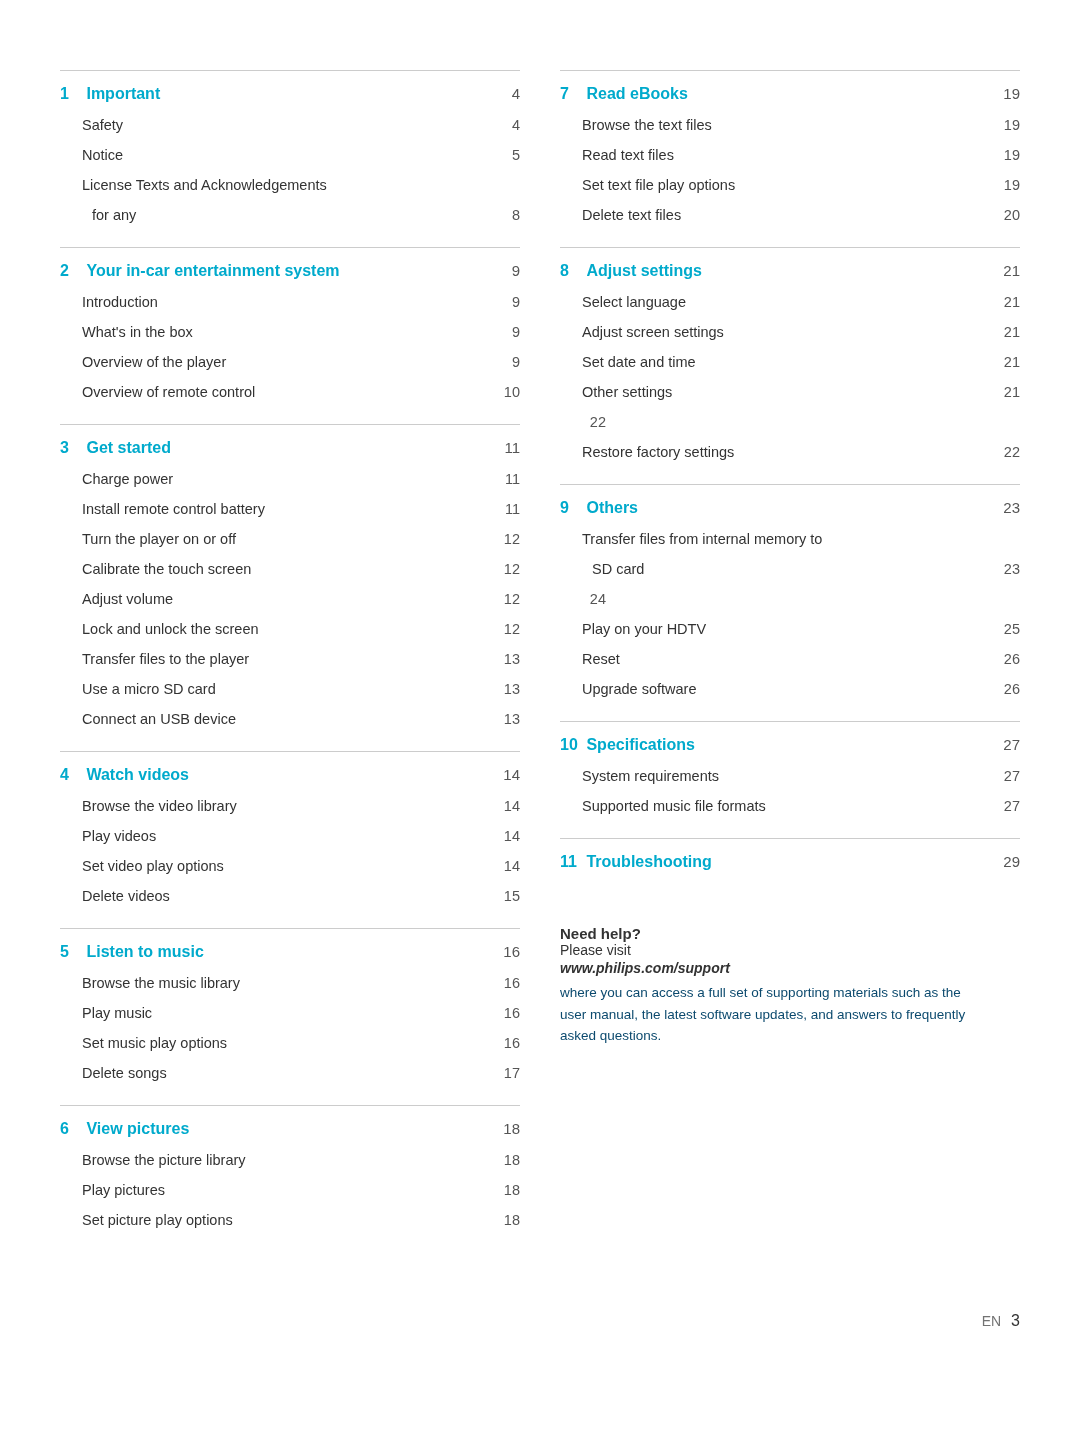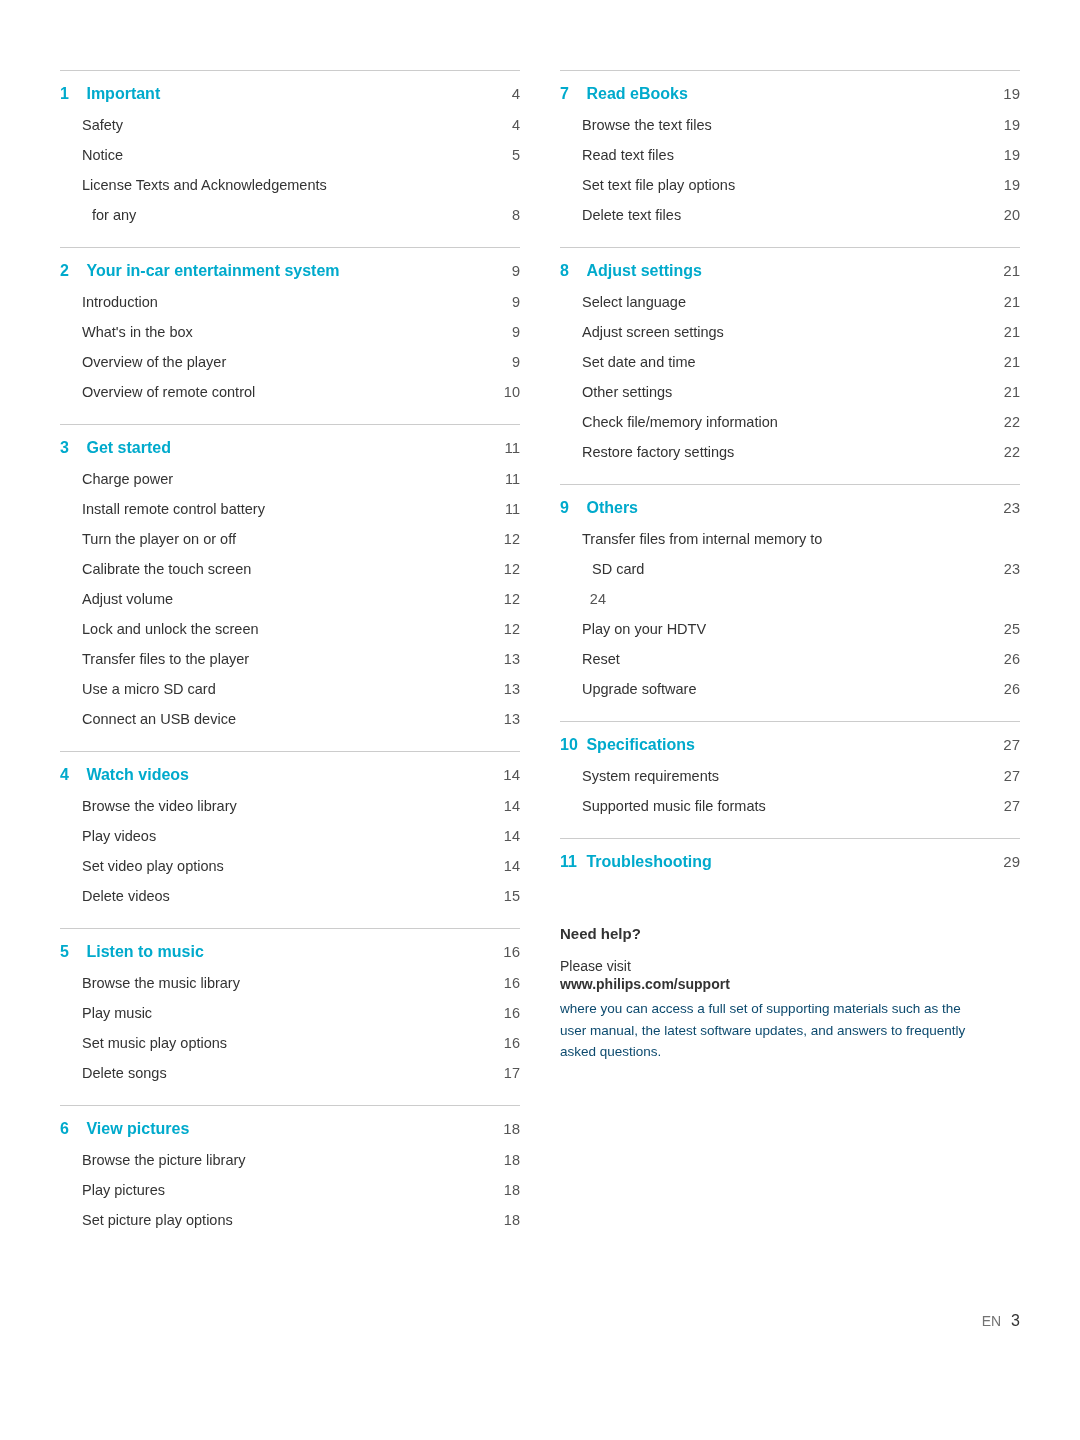--- a/index.html
+++ b/index.html
@@ -77,30 +77,31 @@
     .sub-item-indent {
       padding-left: 32px;
     }
     .footer-section {
       margin-top: 40px;
       border-top: none;
     }
     .footer-need-help {
       font-weight: 700;
       font-size: 15px;
-      margin-bottom: 16px;
+      margin-bottom: 0;
     }
     .footer-visit {
       font-size: 14px;
       margin-bottom: 2px;
     }
     .footer-url {
       font-weight: 700;
       font-size: 14px;
       margin-bottom: 6px;
+      font-style: italic;
     }
     .footer-body {
       font-size: 13.5px;
       color: #0c4a6e;
       line-height: 1.6;
       max-width: 420px;
     }
     .page-footer {
       display: flex;
       justify-content: flex-end;
@@ -321,21 +322,20 @@
         </div>
         <div class="sub-item">
           <span class="sub-item-text">Set date and time</span>
           <span class="sub-item-page">21</span>
         </div>
         <div class="sub-item">
           <span class="sub-item-text">Other settings</span>
           <span class="sub-item-page">21</span>
         </div>
         <div class="sub-item">
-          <span class="sub-item-text">Check file/memory information</span>
           <span class="sub-item-page">22</span>
         </div>
         <div class="sub-item">
           <span class="sub-item-text">Restore factory settings</span>
           <span class="sub-item-page">22</span>
         </div>
       </div>
       <div class="toc-section">
         <div class="section-header">
           <span class="section-number">9</span>

